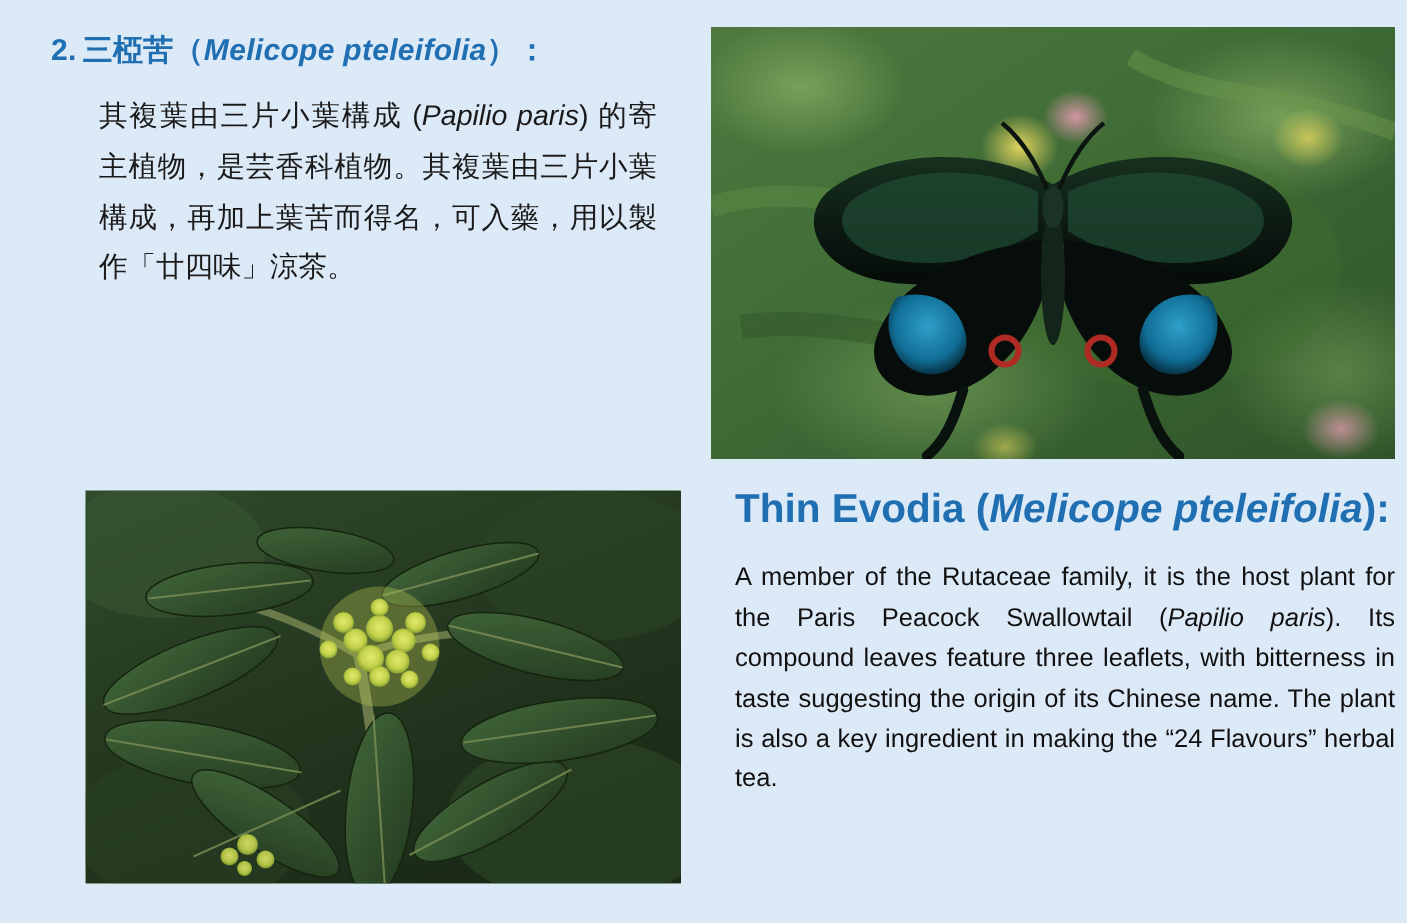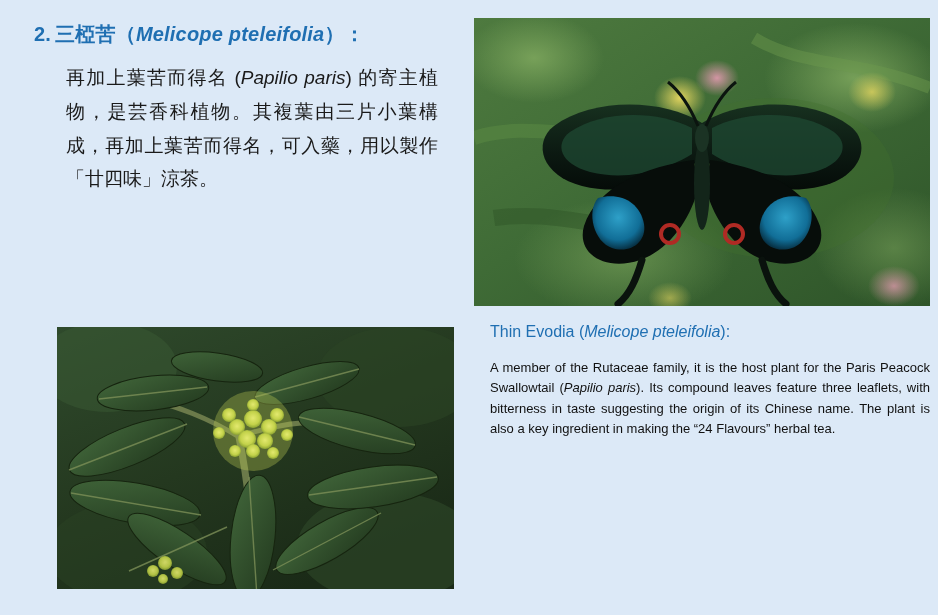--- a/index.html
+++ b/index.html
@@ -77,48 +77,48 @@
 
   
   .en-block {
     position: absolute;
     left: 478px;
     top: 322px;
     width: 440px;
   }
   .en-heading {
     color: #1f6fb2;
-    font-weight: normal;
-    font-size: 16px;
+    font-weight: bold;
+    font-size: 27px;
     line-height: 1.3;
     white-space: nowrap;
   }
   .en-heading .sci { font-style: italic; }
   .en-body {
     margin-top: 15px;
     color: #111;
-    font-size: 13px;
+    font-size: 17px;
     line-height: 1.58;
     text-align: justify;
     text-justify: inter-word;
     width: 440px;
   }
   .en-body .sci { font-style: italic; }
 </style>
 </head>
 <body>
 
 <div class="page">
 
   <div class="zh-block">
     <div class="zh-heading">
       <span class="num">2.</span><span>三椏苦</span><span>（</span><span class="sci">Melicope pteleifolia</span><span>）</span><span>：</span>
     </div>
     <div class="zh-body">
-      <span>再加上葉苦而得名 (</span><span class="sci">Papilio paris</span><span>) 的寄主植物，是芸香科植物。其複葉由三片小葉構成，再加上葉苦而得名，可入藥，用以製作「廿四味」涼茶。</span>
+      <span>其複葉由三片小葉構成 (</span><span class="sci">Papilio paris</span><span>) 的寄主植物，是芸香科植物。其複葉由三片小葉構成，再加上葉苦而得名，可入藥，用以製作「廿四味」涼茶。</span>
     </div>
   </div>
 
   <div class="photo photo-butterfly">
     <svg width="456" height="288" viewBox="0 0 456 288" xmlns="http://www.w3.org/2000/svg">
       <defs>
         <linearGradient id="leafbg" x1="0" y1="0" x2="1" y2="1">
           <stop offset="0%" stop-color="#4e7a3f"></stop>
           <stop offset="45%" stop-color="#3f6b36"></stop>
           <stop offset="100%" stop-color="#2e5429"></stop>

